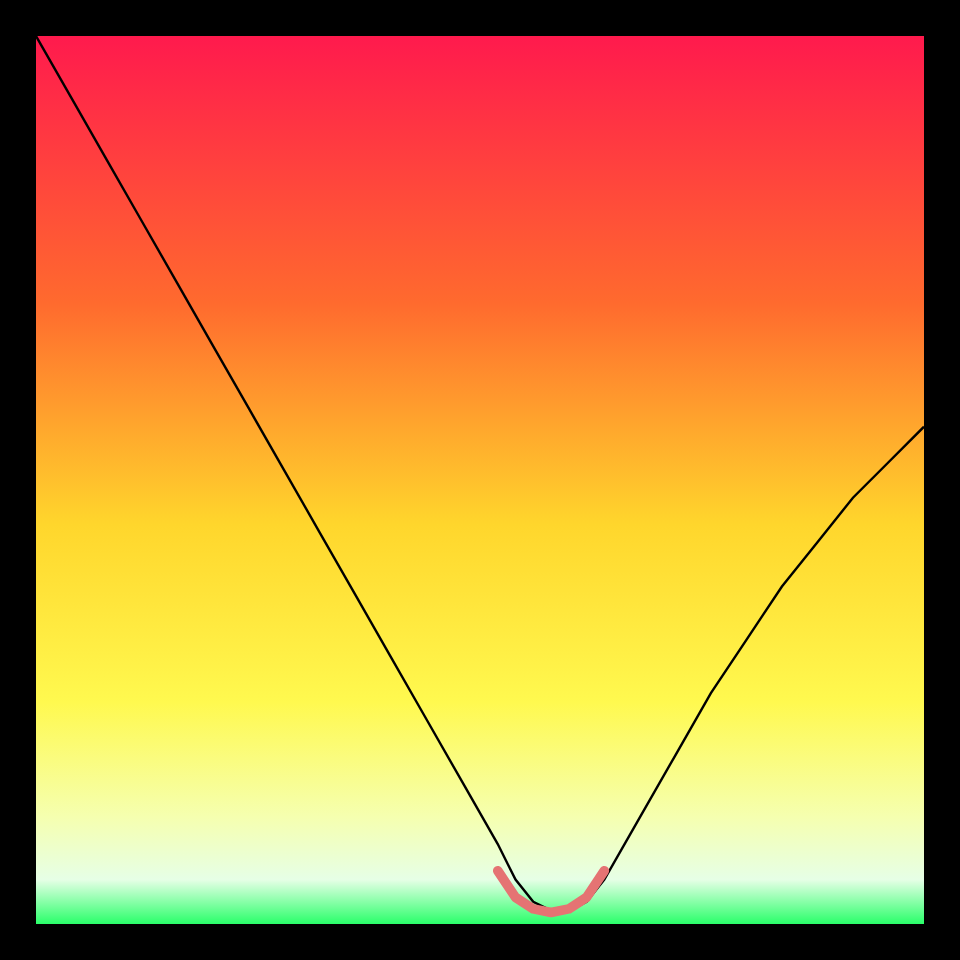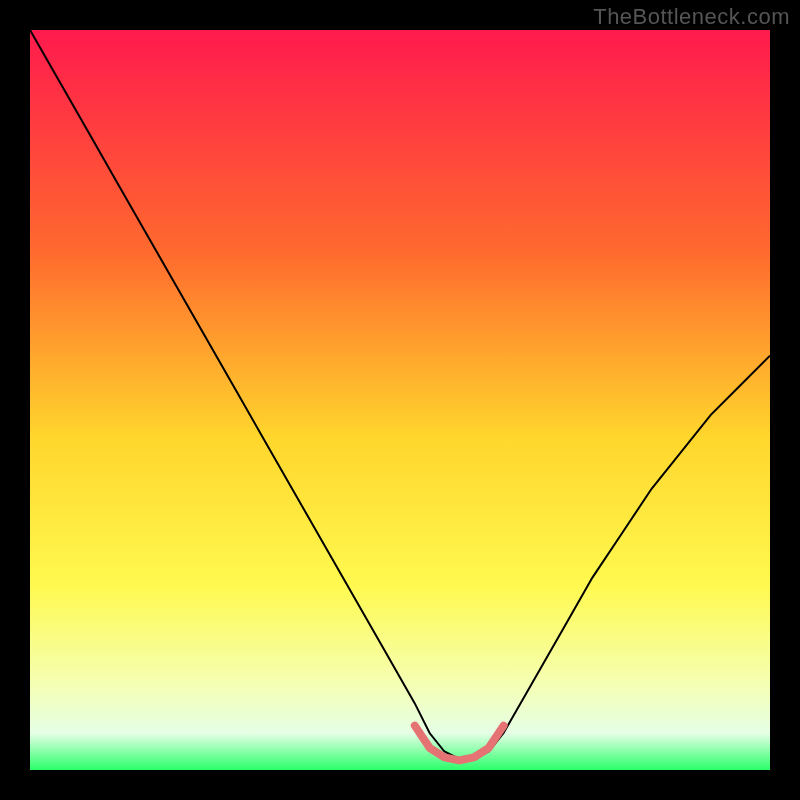--- a/index.html
+++ b/index.html
@@ -38,21 +38,20 @@
   svg.plot {
     width: 100%;
     height: 100%;
     display: block;
   }
 </style>
 </head>
 <body>
 
 <div class="frame">
-  <div class="watermark">TheBottleneck.com</div>
 
   <div class="plot-wrap">
     <svg class="plot" viewBox="0 0 740 740" preserveAspectRatio="none">
       <defs>
         <linearGradient id="bg-grad" x1="0" y1="0" x2="0" y2="1">
             <stop offset="0%" stop-color="#ff1a4d"></stop>
             <stop offset="30%" stop-color="#ff6a2e"></stop>
             <stop offset="55%" stop-color="#ffd62c"></stop>
             <stop offset="75%" stop-color="#fff94f"></stop>
             <stop offset="88%" stop-color="#f5ffb0"></stop>

